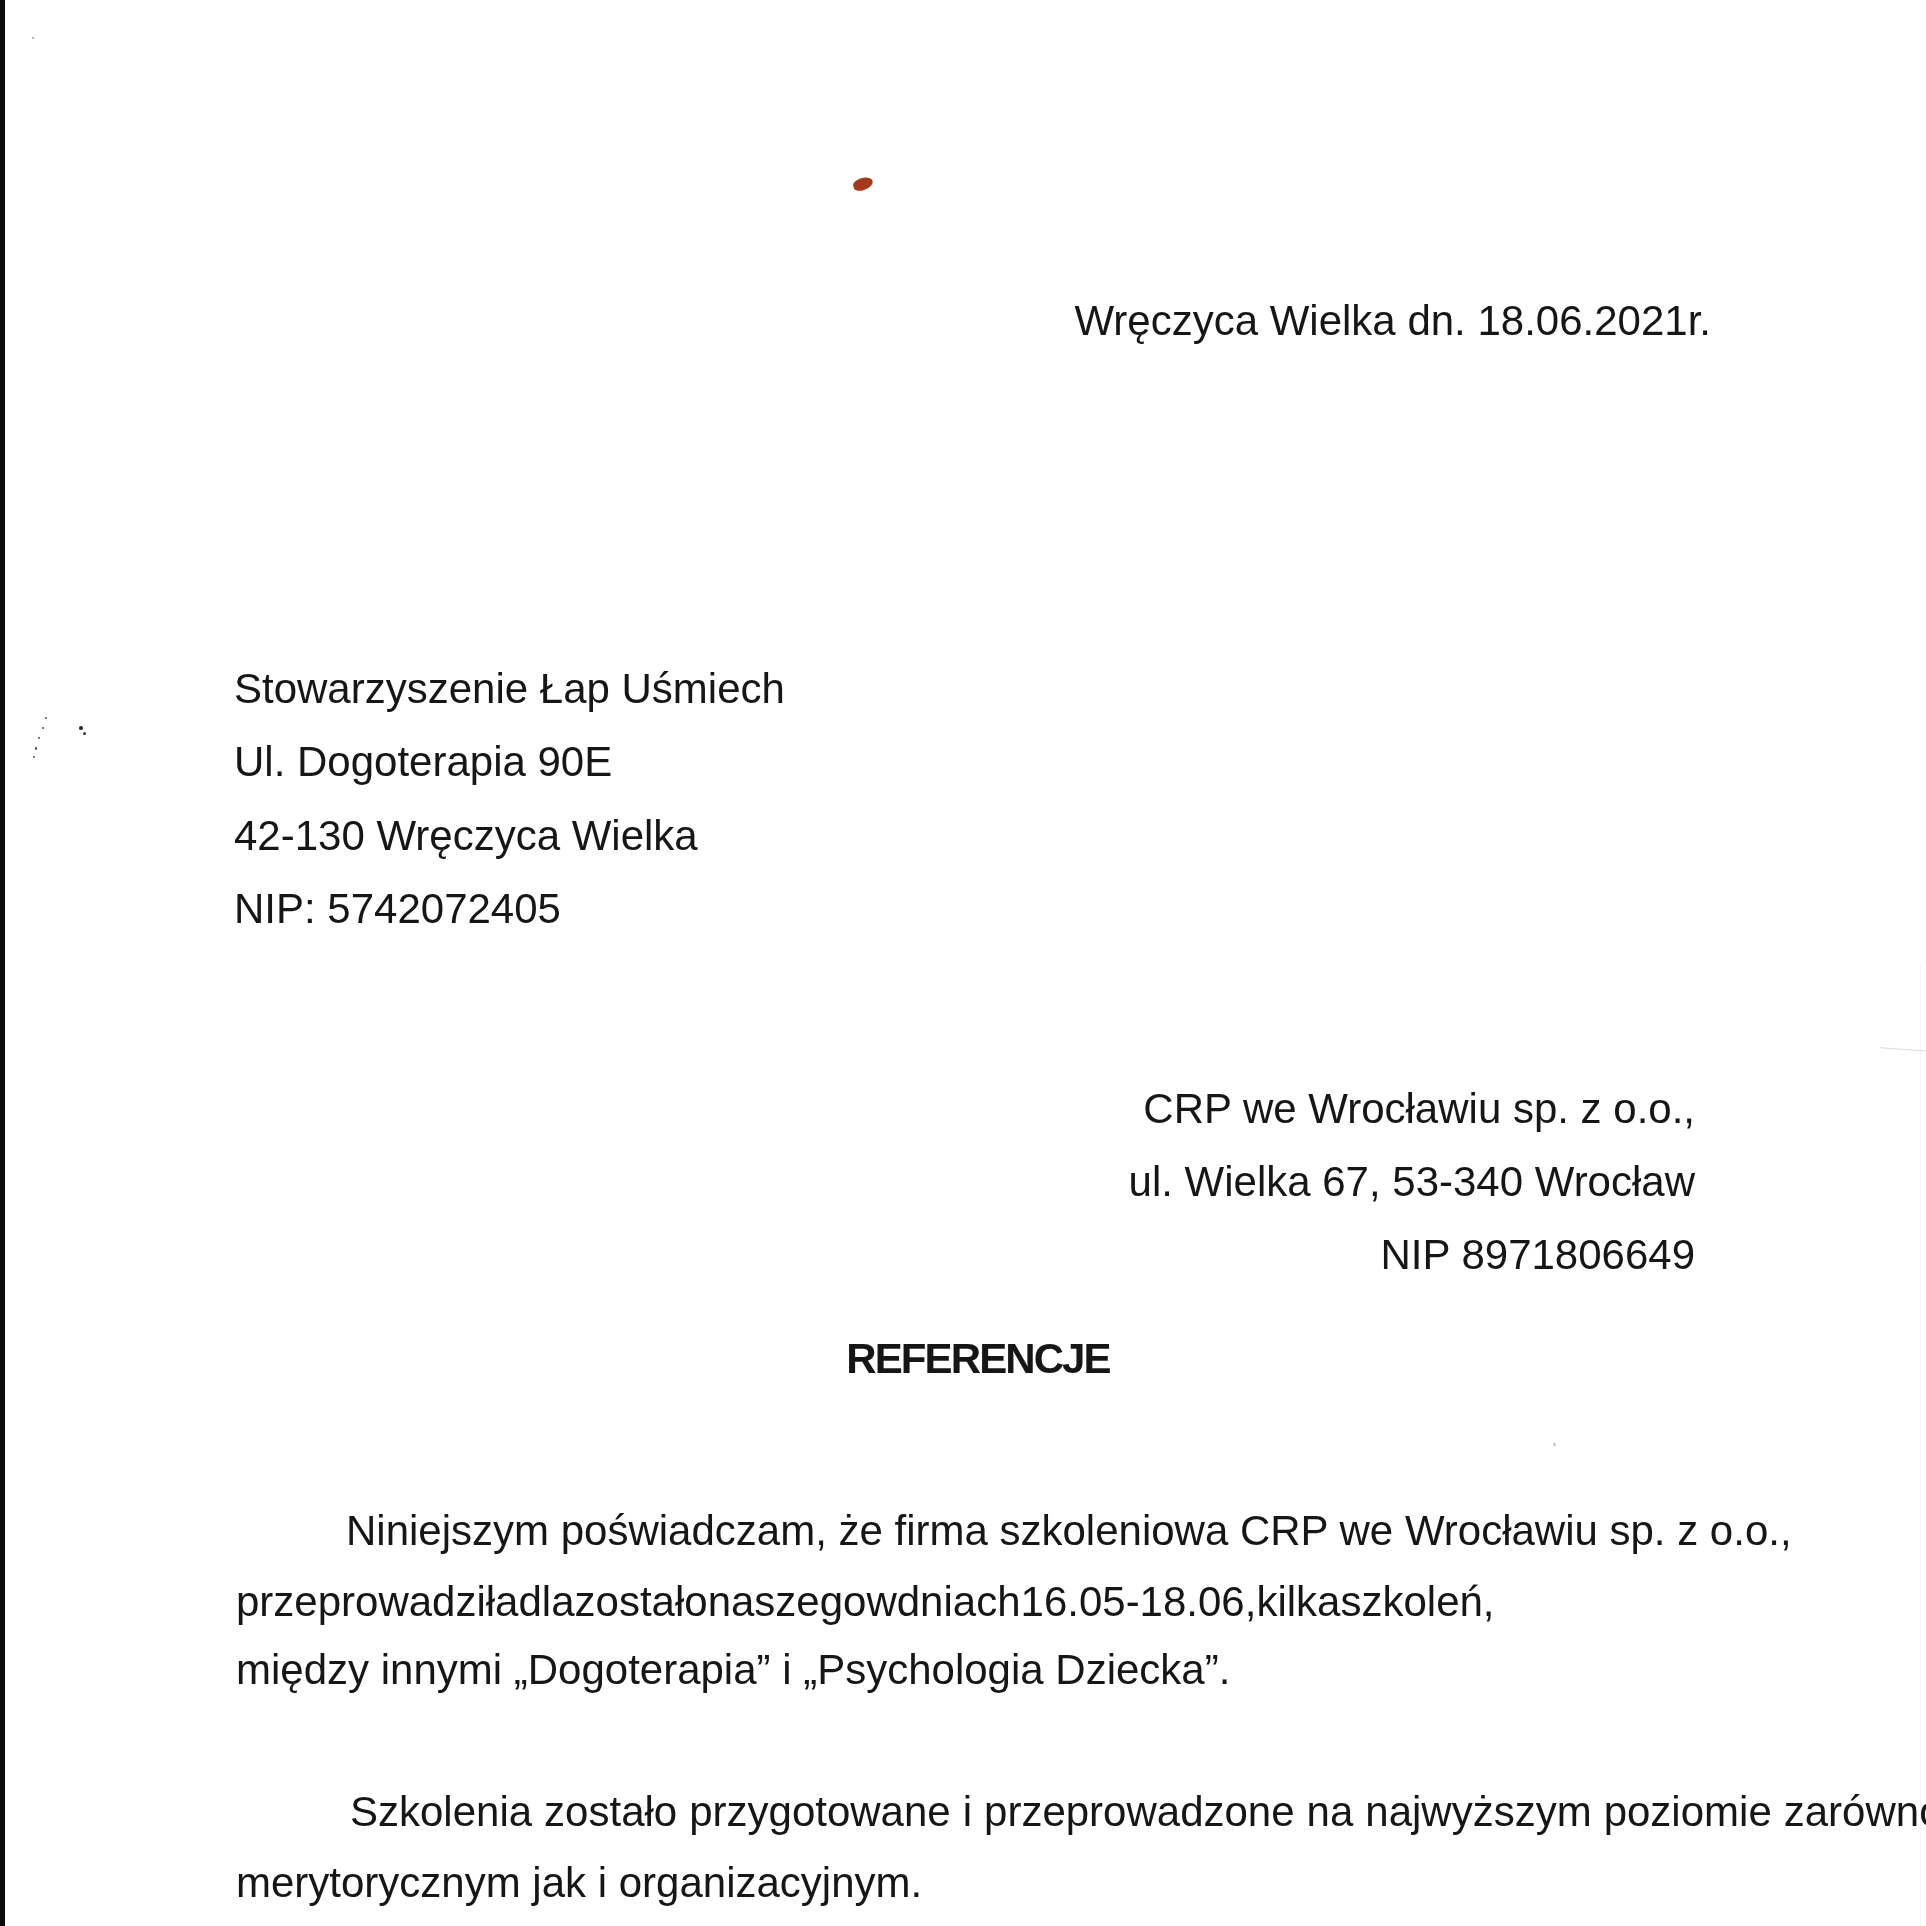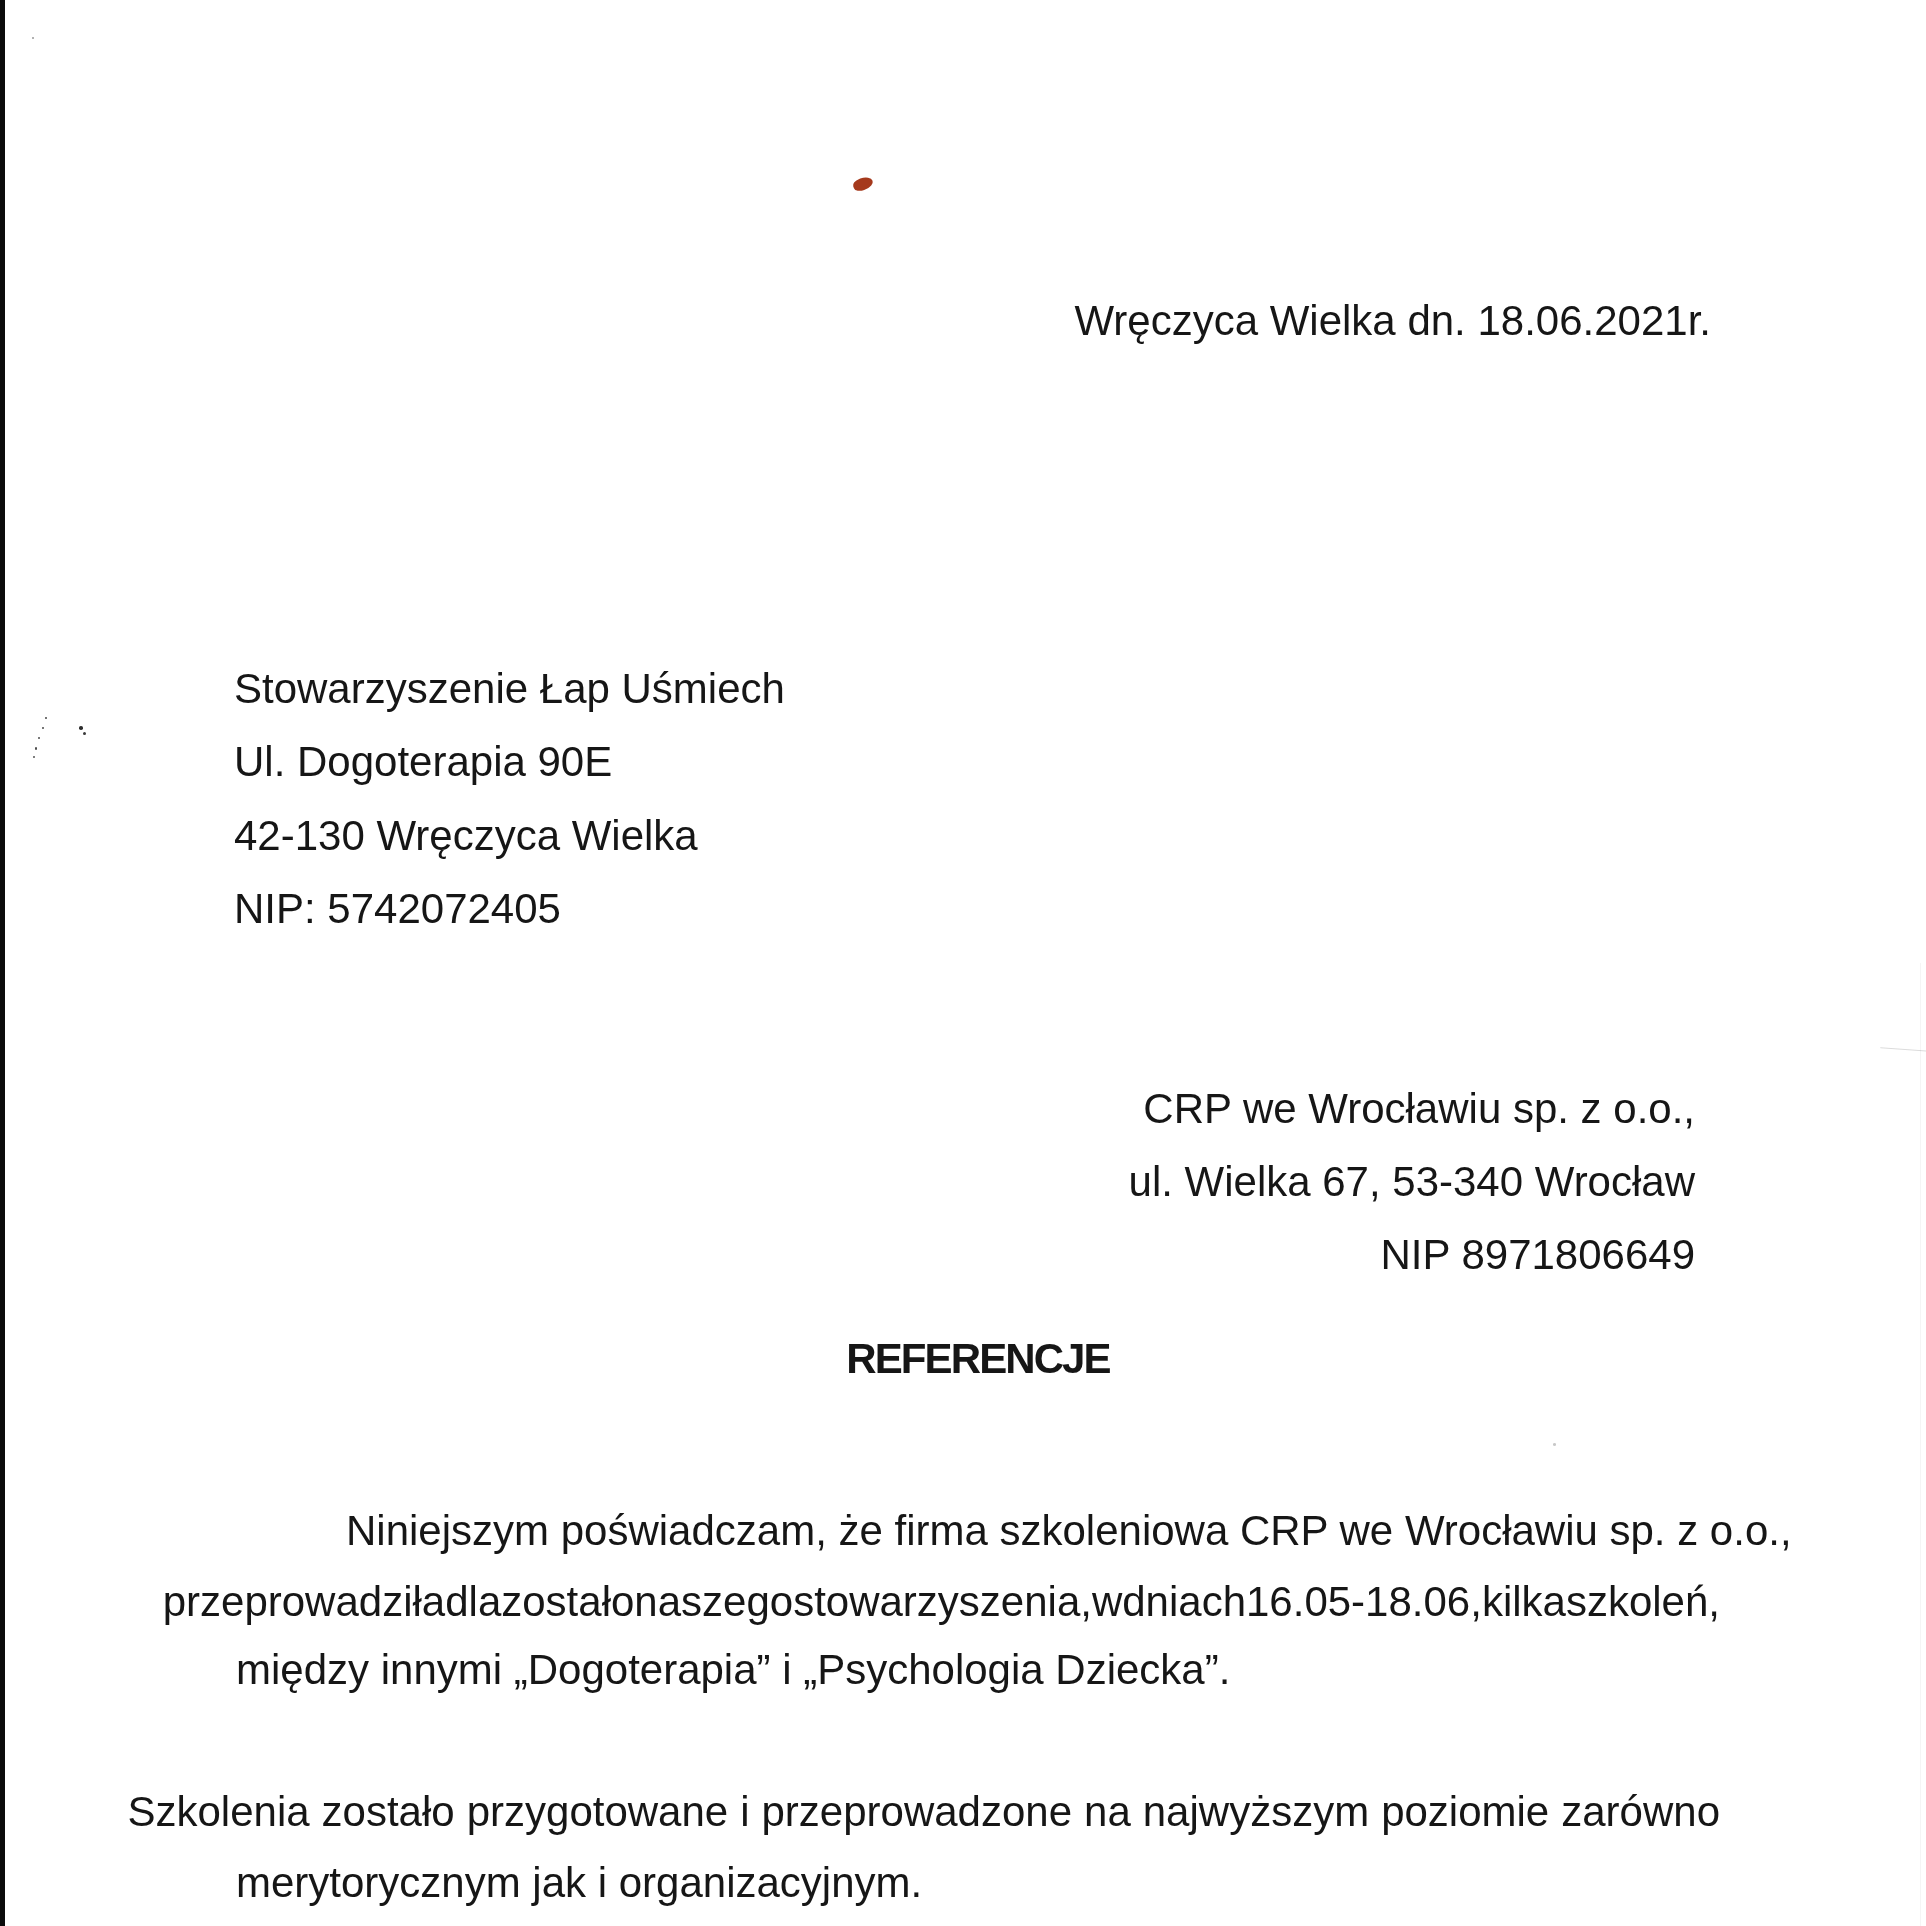--- a/index.html
+++ b/index.html
@@ -13,21 +13,21 @@
   }
   .line{
     position:absolute;
     font-size:42px;
     line-height:73px;
     white-space:nowrap;
     letter-spacing:0px;
   }
   .stretch{
     display:flex;
-    justify-content:flex-end;
+    justify-content:flex-start;
     left:236px;
     width:1484px;
     box-sizing:border-box;
   }
   .stretch.indent{padding-left:114px;gap:12px;}
   .plain-indent{text-indent:114px;}
   .sender-line{left:234px;}
   .recipient-line{right:270px;text-align:right;}
   .date-line{right:254px;text-align:right;}
   .title-line{
@@ -78,21 +78,20 @@
 
   <div class="line title-line" style="top:1322px">REFERENCJE</div>
 
   <div>
     <div class="line sender-line plain-indent" style="top:1494px;left:232px">Niniejszym poświadczam, że firma szkoleniowa CRP we Wrocławiu sp. z o.o.,</div>
     <div class="line stretch" style="top:1565px">
         <span>przeprowadziła</span>
         <span>dla</span>
         <span>zostało</span>
         <span>naszego</span>
-        <span>stowarzyszenia,</span>
         <span>w</span>
         <span>dniach</span>
         <span>16.05-18.06,</span>
         <span>kilka</span>
         <span>szkoleń,</span>
       </div>
     <div class="line" style="top:1633px;left:236px">między innymi „Dogoterapia” i „Psychologia Dziecka”.</div>
   </div>
 
   <div>

